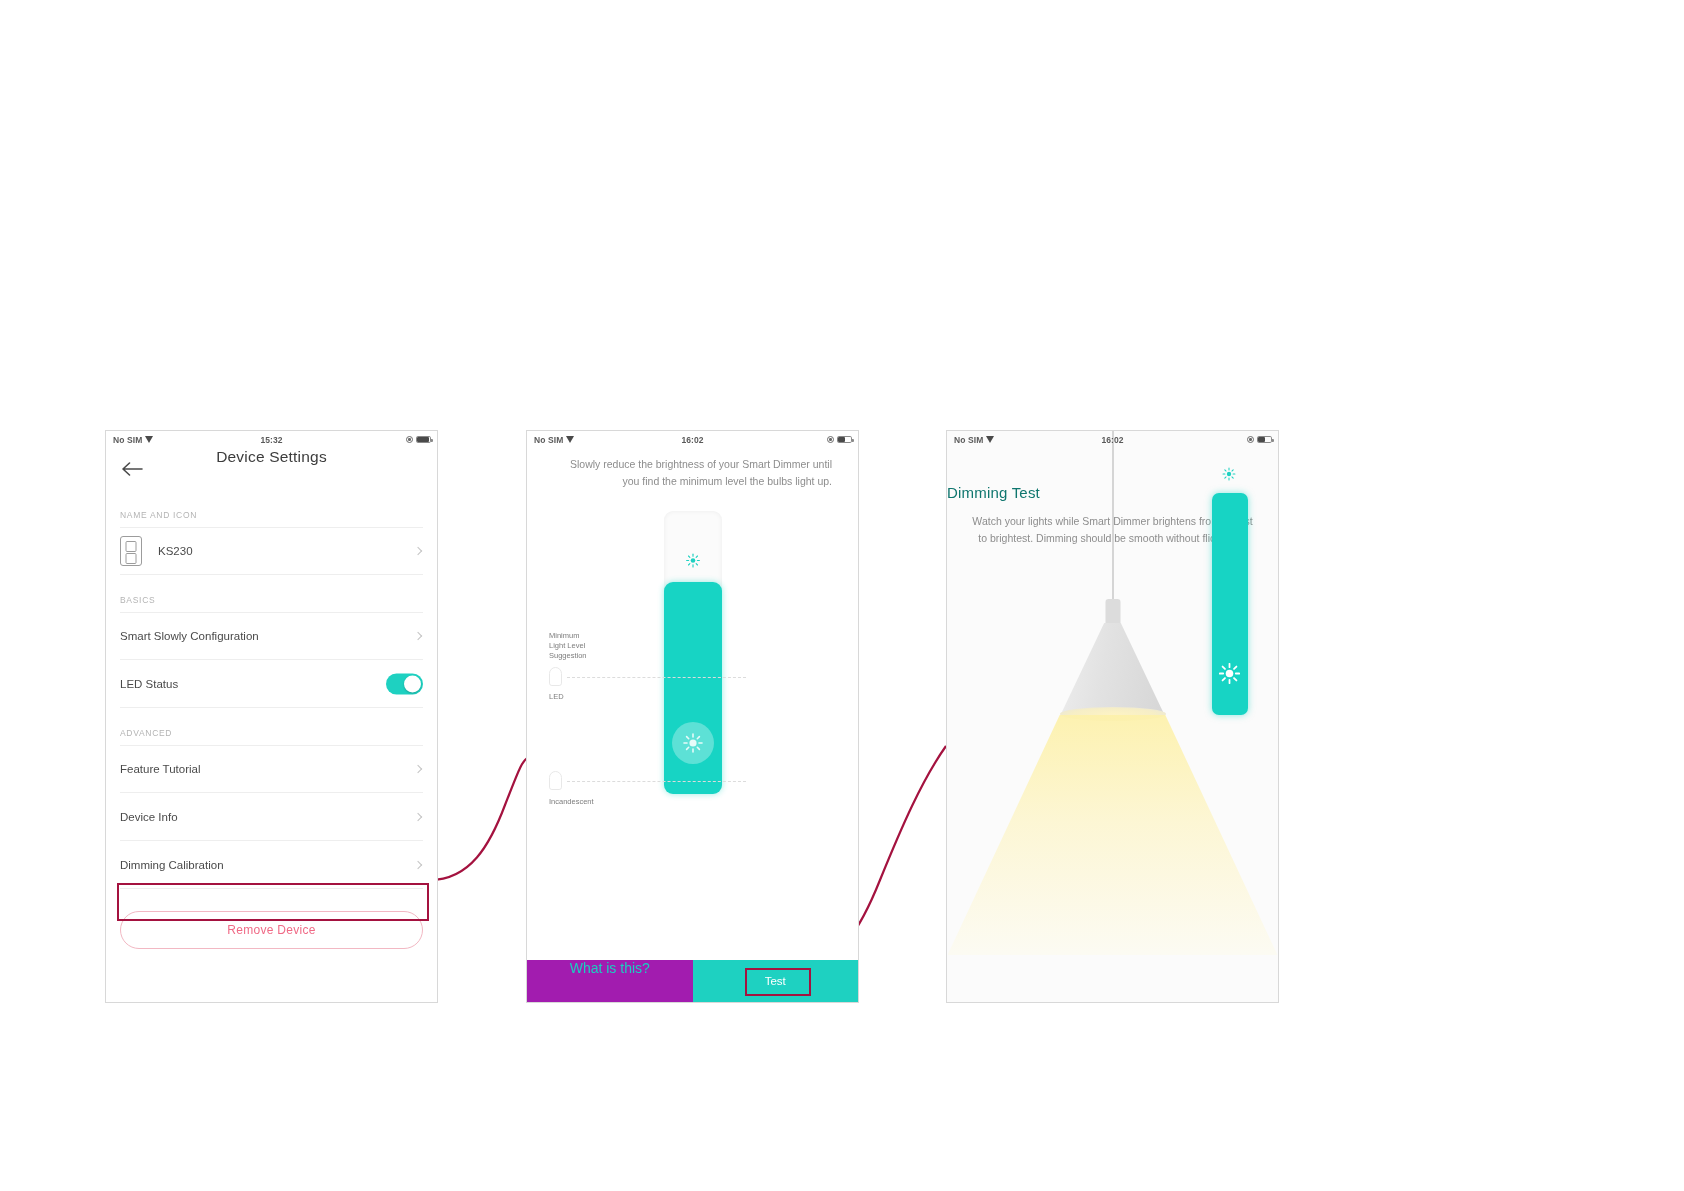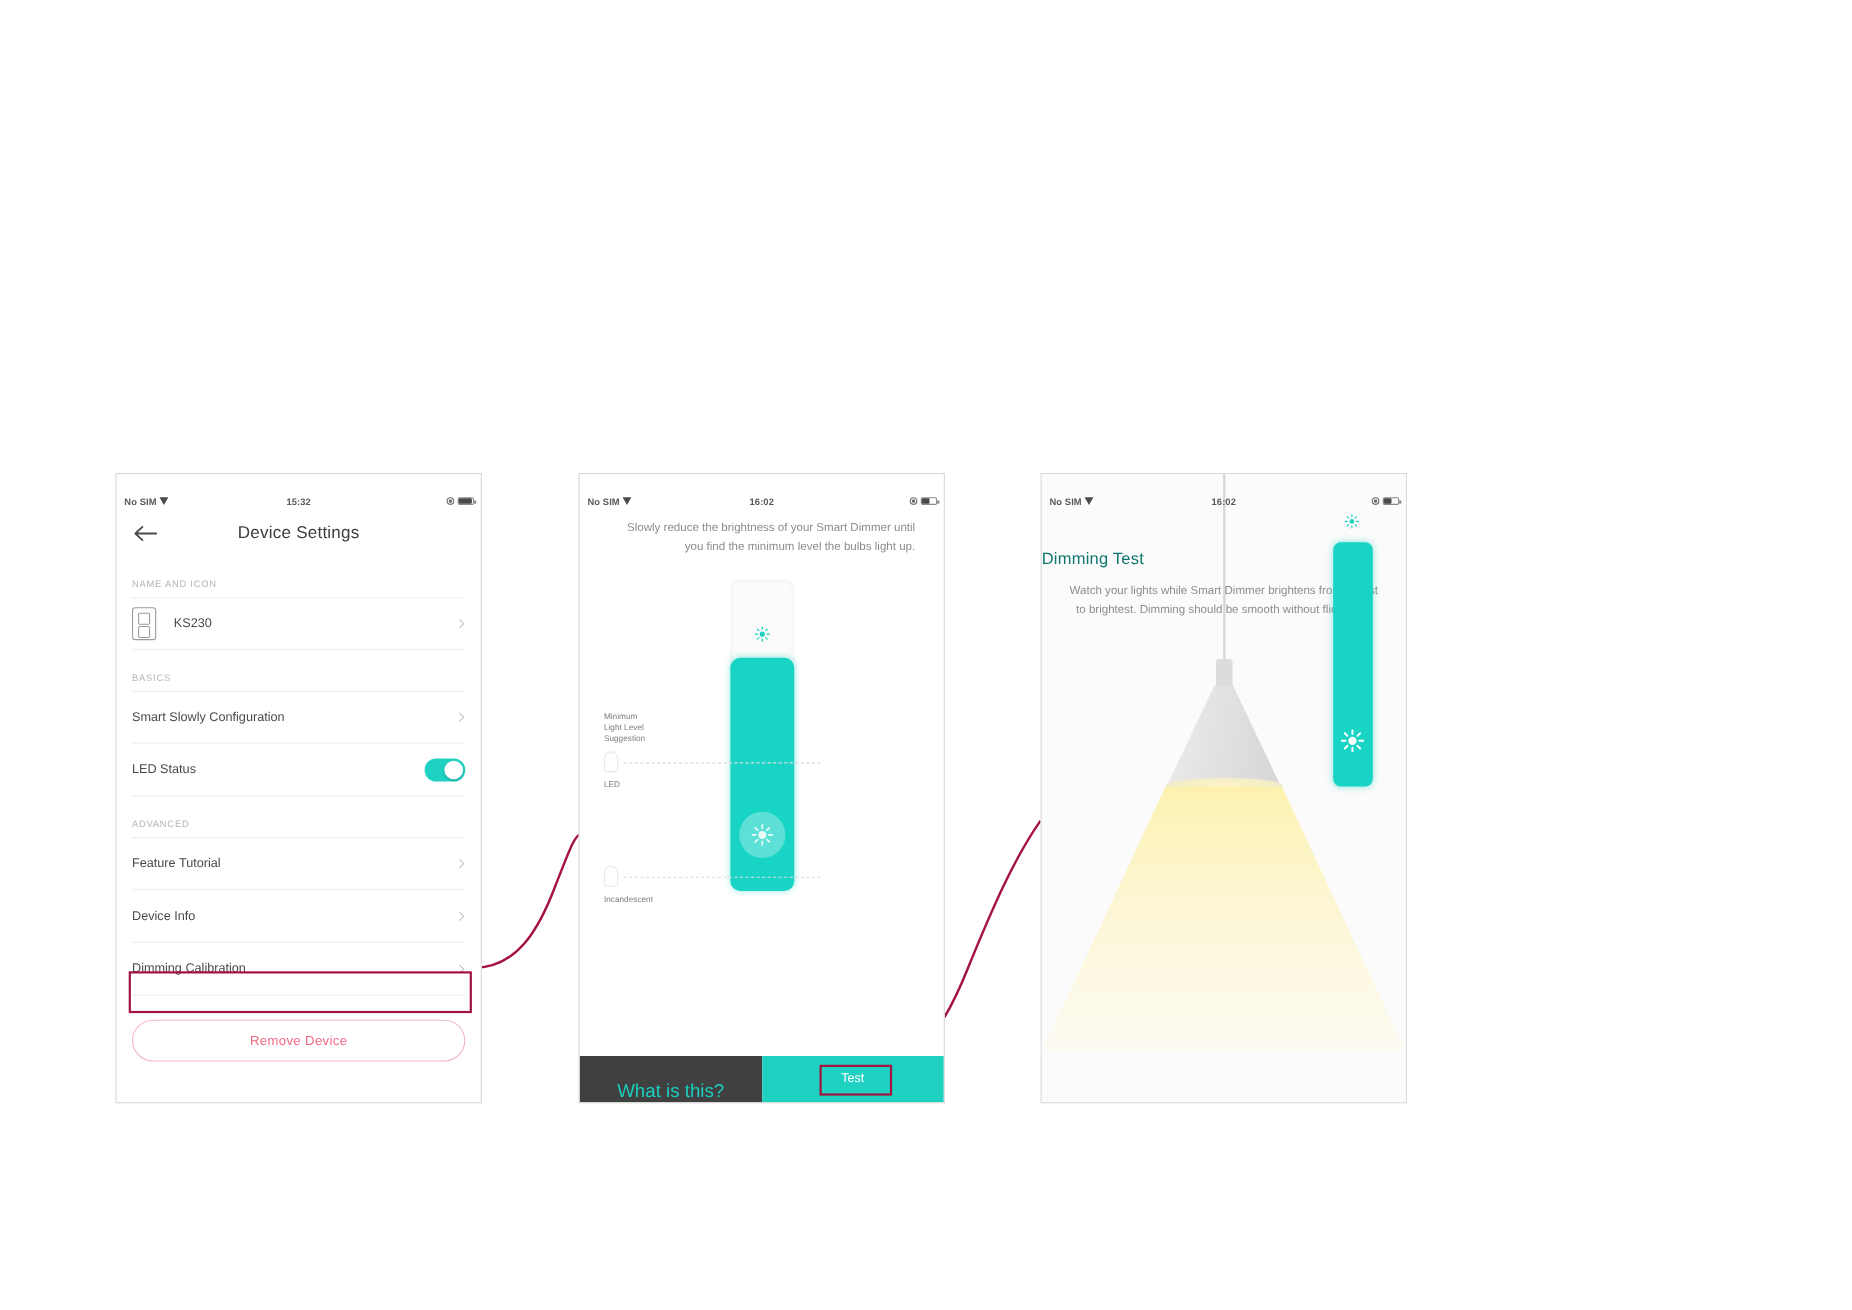--- a/index.html
+++ b/index.html
@@ -18,41 +18,40 @@
     border: 1px solid #d8d8d8;
     overflow: hidden;
   }
   .statusbar {
     position: relative;
     height: 17px;
     width: 100%;
     display: flex; align-items: center;
     font-size: 8.5px; color: #5a5a5a; font-weight: bold;
     letter-spacing: 0.1px;
-    margin-top: 16px;
   }
   .sb-left { position:absolute; left:7px; display:flex; align-items:center; gap:3px; }
   .sb-center { position:absolute; left:0; right:0; text-align:center; }
   .sb-right { position:absolute; right:6px; display:flex; align-items:center; gap:3px; }
   .wifi-ico { display:inline-block; width:9px; height:7px; position:relative; }
   .wifi-ico::after{
     content:""; position:absolute; left:0; top:0;
     border-left:4.5px solid transparent; border-right:4.5px solid transparent;
     border-top:7px solid #4a4a4a;
   }
   .loc-ico { width:7px; height:7px; border:1.2px solid #6a6a6a; border-radius:50%; position:relative; }
   .loc-ico::after{content:"";position:absolute;left:1.4px;top:1.4px;width:2.4px;height:2.4px;background:#6a6a6a;border-radius:50%;}
   .batt { width:15px; height:7.5px; border:1px solid #8a8a8a; border-radius:1.8px; position:relative; }
   .batt::after{content:"";position:absolute;right:-2.6px;top:2px;width:1.6px;height:3.2px;background:#8a8a8a;border-radius:0 1px 1px 0;}
   .batt > i { display:block; height:100%; background:#4a4a4a; border-radius:1px; }
 
   
   .navbar {
     position: relative; height: 42px; width:100%;
-    display:flex; align-items:center; justify-content:center;
+    display:flex; justify-content:center;
   }
   .nav-title { font-size: 15.5px; color:#3c3c3c; font-weight:500; letter-spacing:.2px; }
   .back-arrow {
     position:absolute; left:16px; top:50%; transform:translateY(-50%);
     width:22px; height:14px;
   }
   .back-arrow svg { display:block; }
 
   .sec-header {
     font-size: 8.5px; color:#b4b4b4; letter-spacing:.7px;
@@ -138,22 +137,22 @@
   }
   .bulb-ghost {
     position:absolute; left:22px; width:13px; height:19px;
     border:1px solid #e4e4e4; border-radius:7px 7px 3px 3px;
     opacity:.85;
   }
   .bottombar {
     position:absolute; left:0; right:0; bottom:0; height:42px; display:flex;
   }
   .btn-ghost {
-    flex:1; display:flex; align-items:flex-end; justify-content:center;
-    font-size:17px; color:#19d0c0; background:#404040;
+    flex:1; display:flex; align-items:flex-start; justify-content:center;
+    font-size:14px; color:#19d0c0; background:#a21caf;
   }
   .btn-primary {
     flex:1; display:flex; align-items:center; justify-content:center;
     font-size:11.5px; color:#ffffff; background:#1ed1c1;
   }
 
   
   .p3-bg { position:absolute; inset:0; background:#fbfbfb; }
   .cord {
     position:absolute; left:50%; transform:translateX(-50%);

